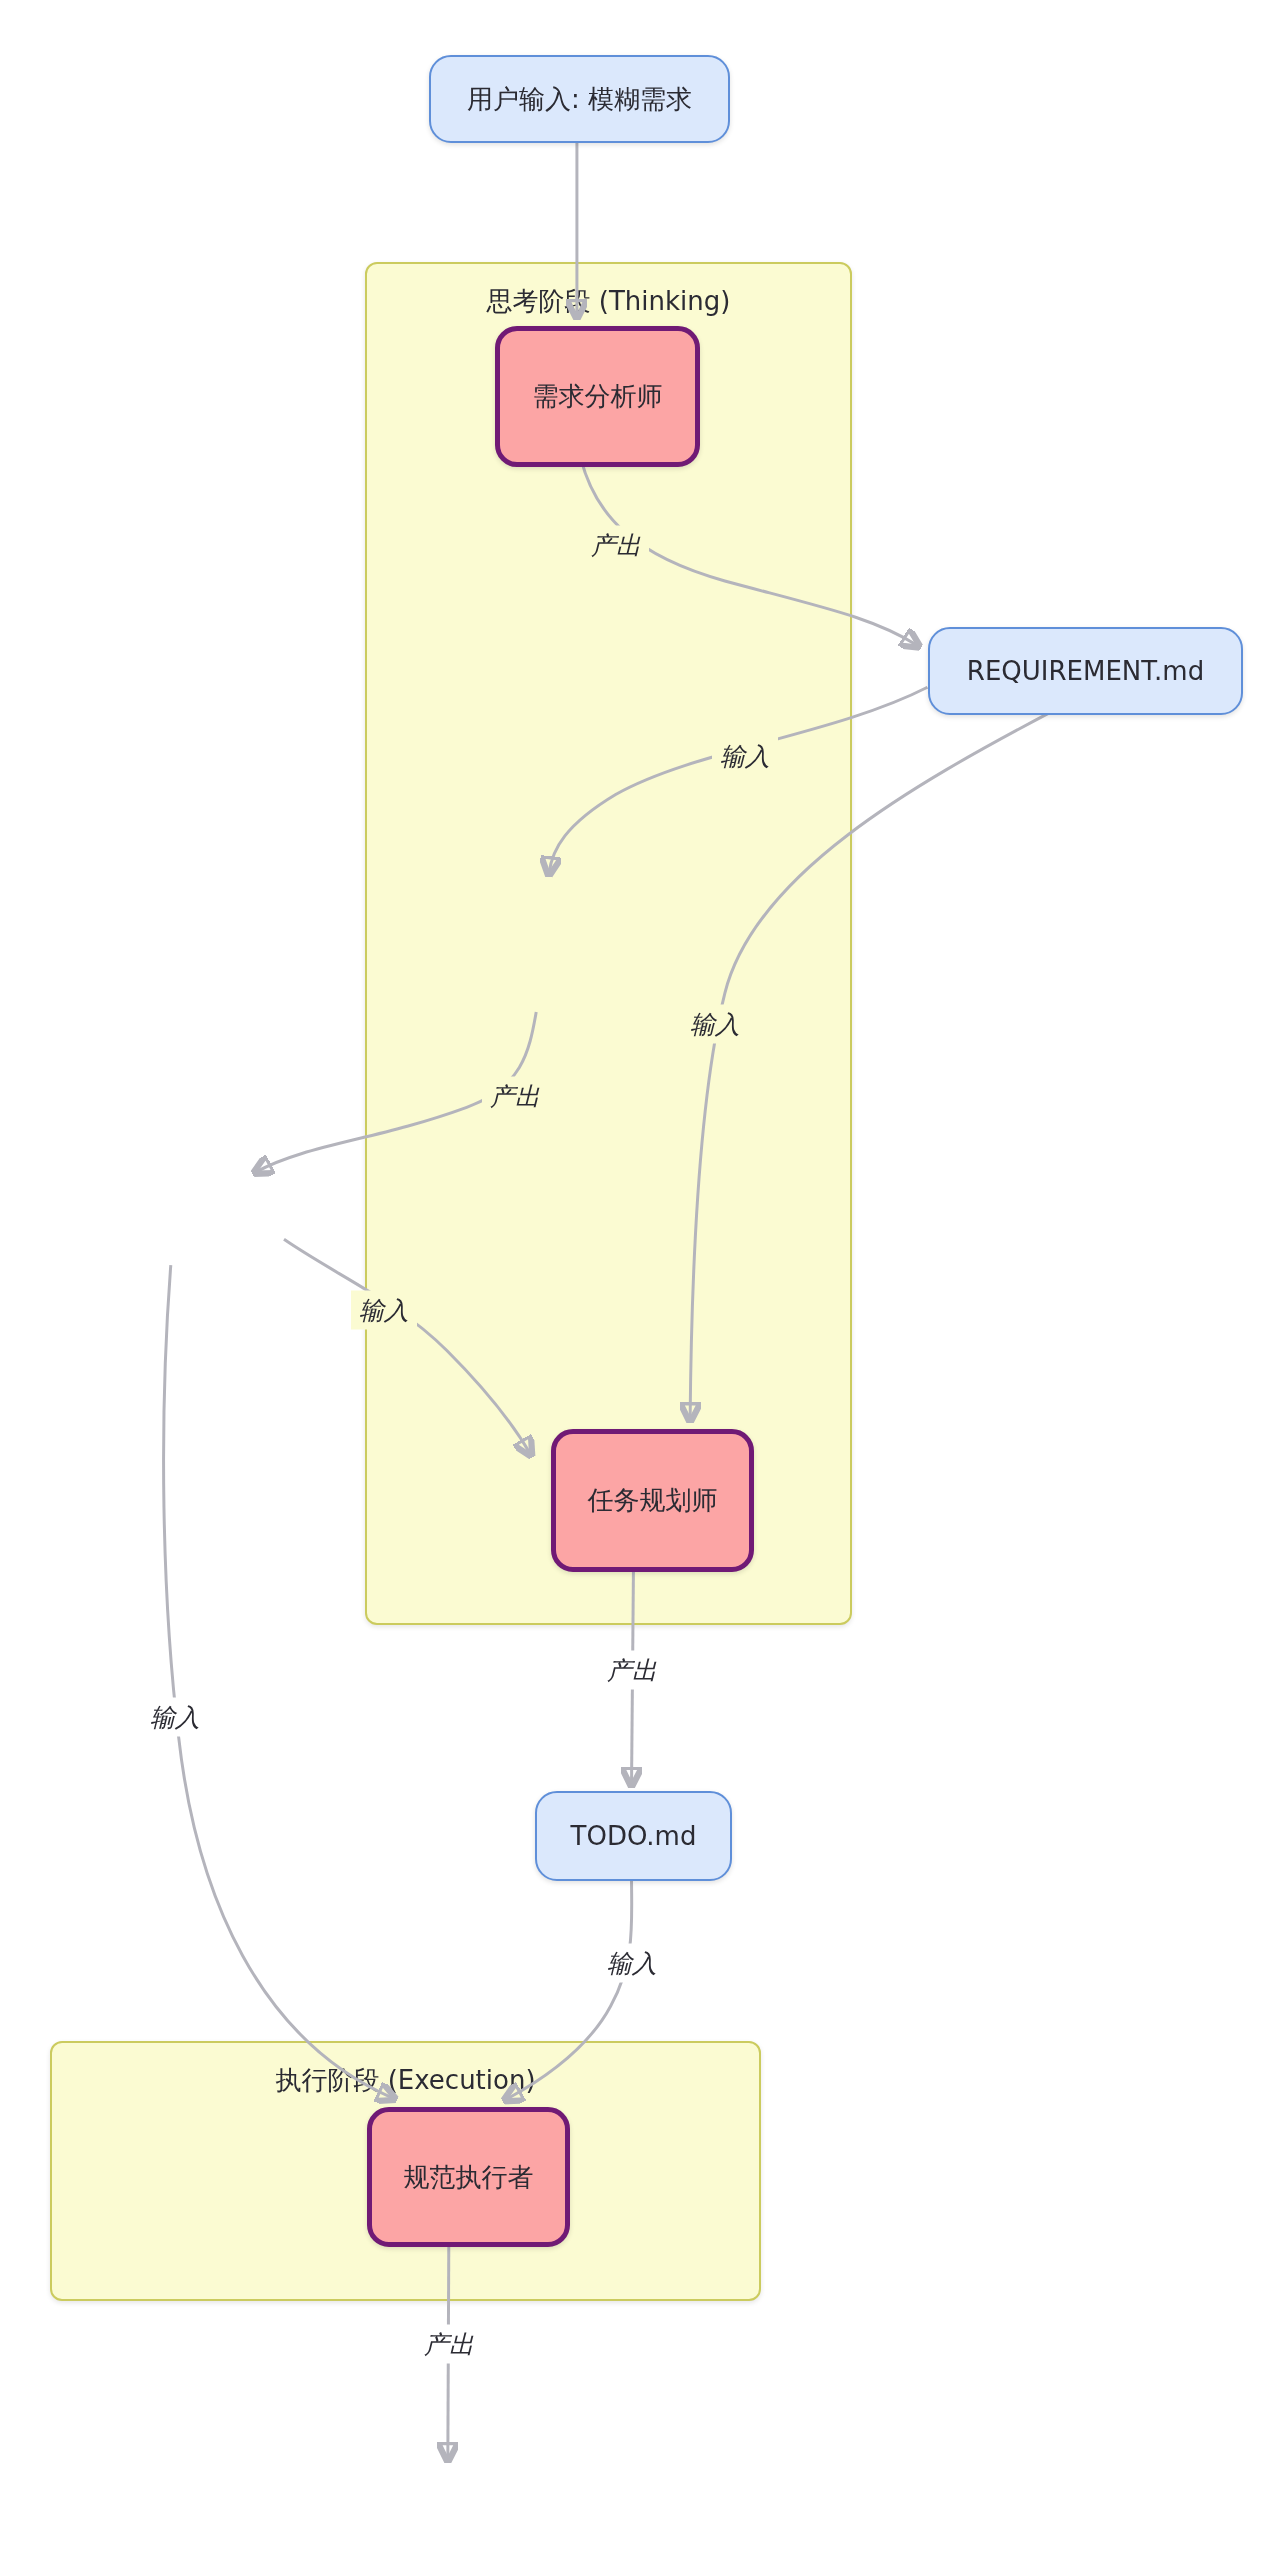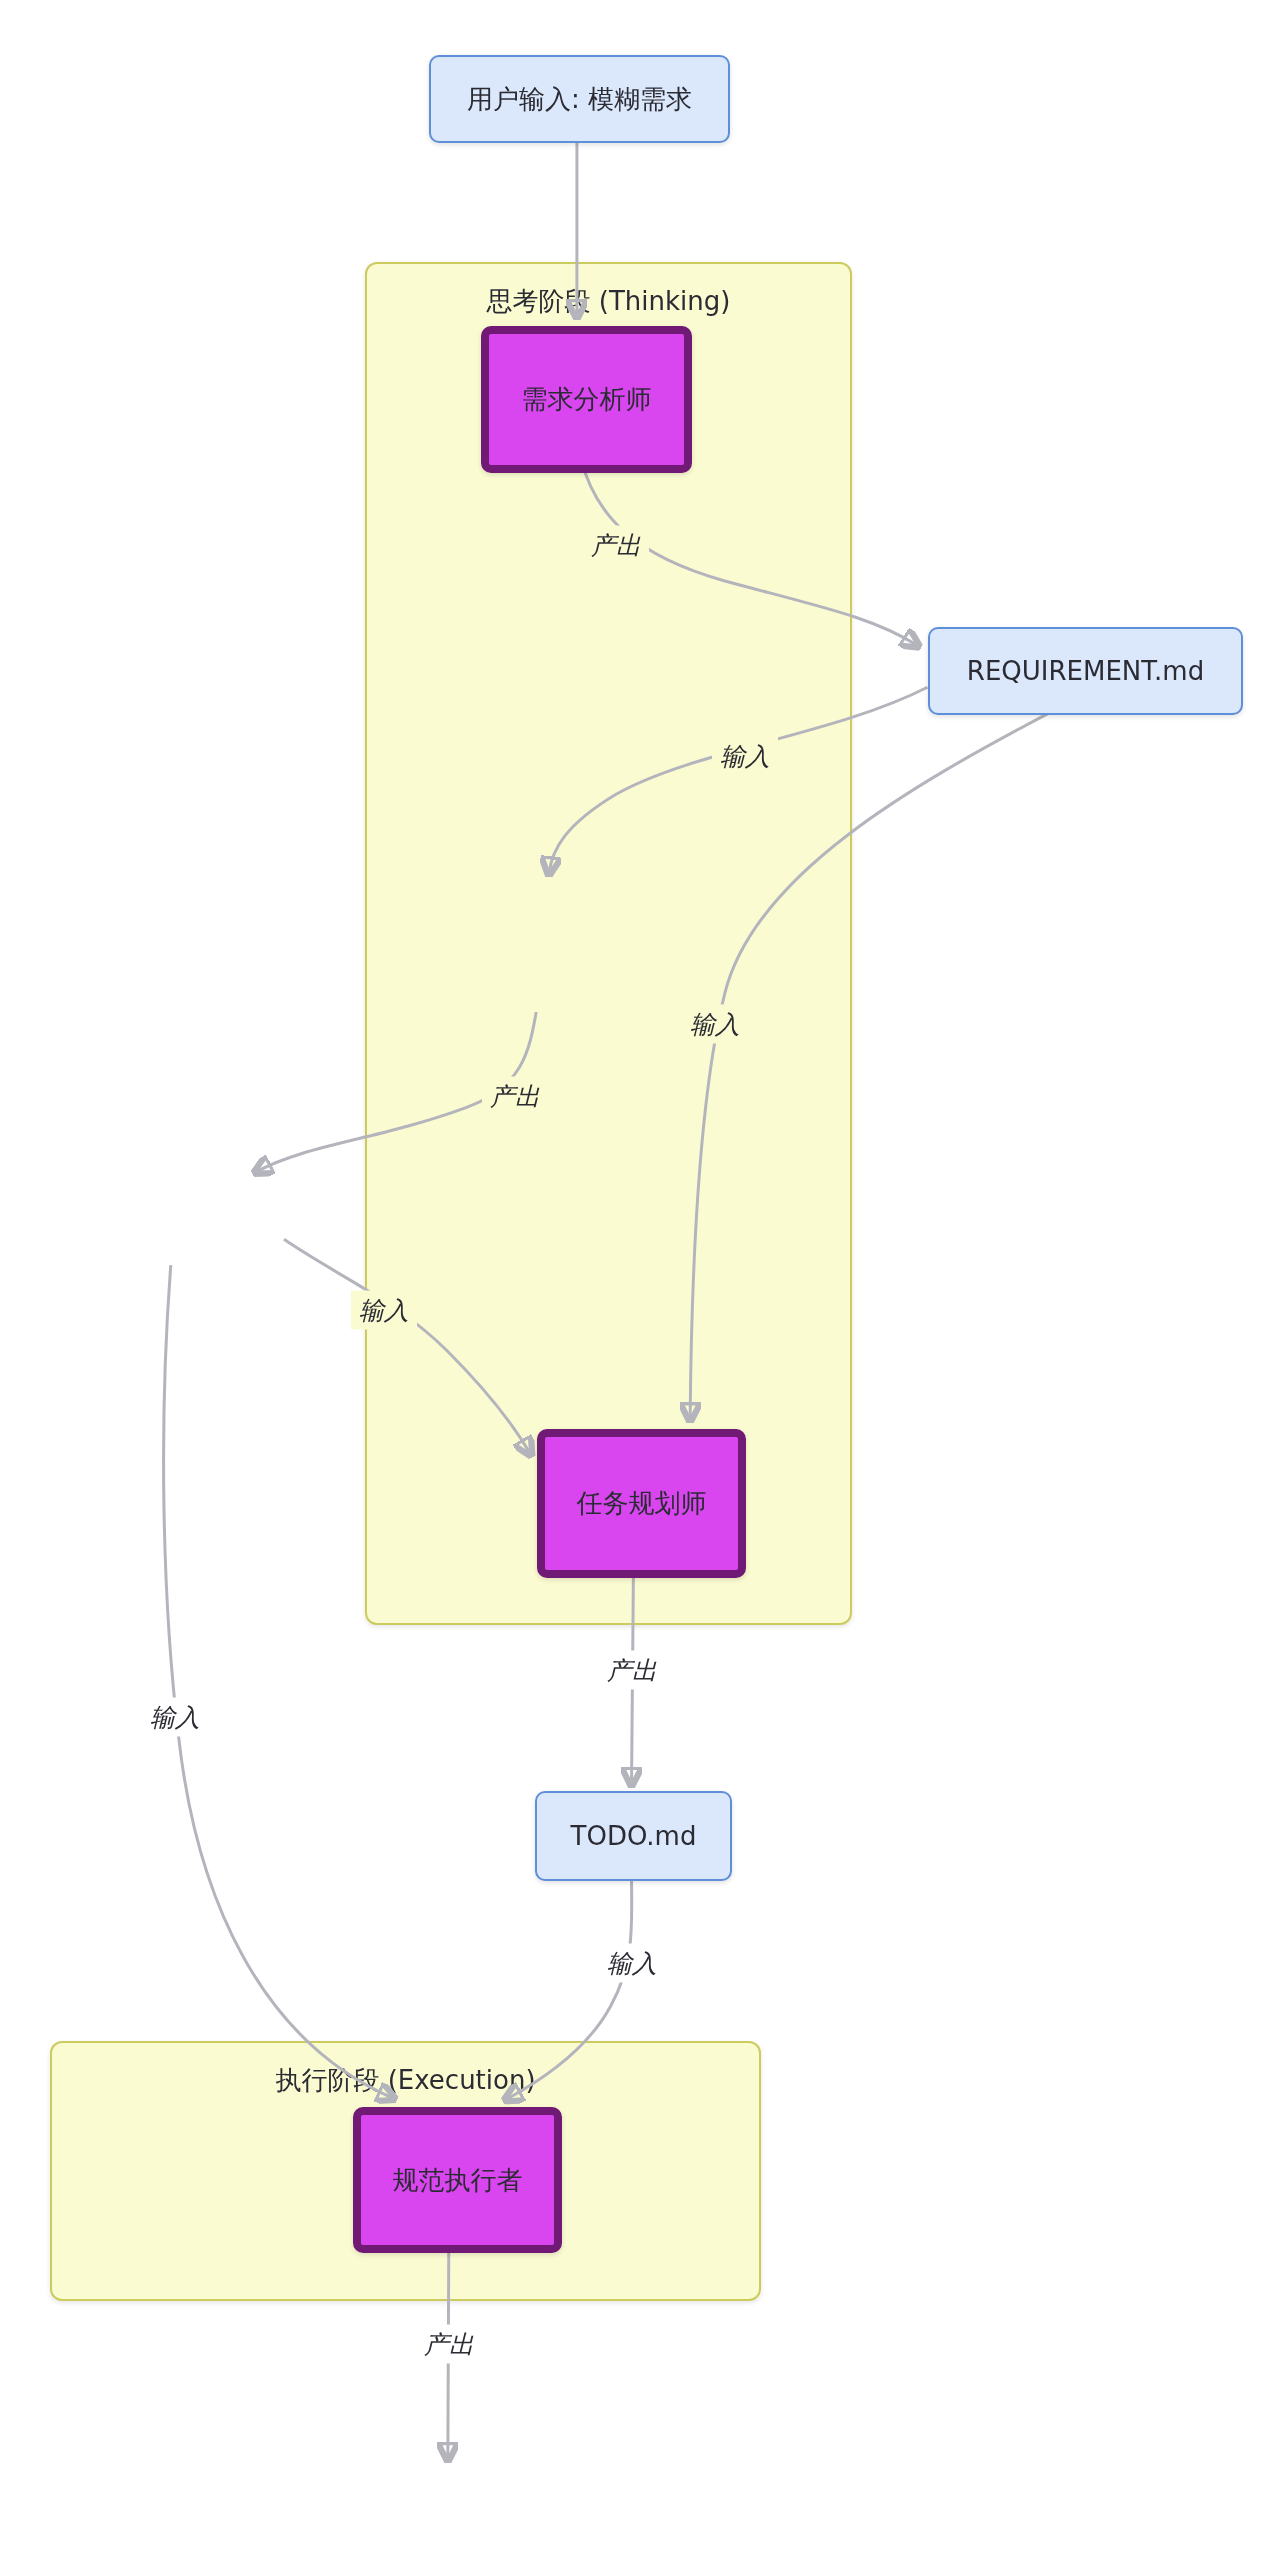--- a/index.html
+++ b/index.html
@@ -45,32 +45,33 @@
   }
   .edge-label.bg-yellow{background:#fbfbd2;}
   .edge-label.bg-white{background:#ffffff;}
   .node{
     position:absolute;
     display:flex;
     align-items:center;
     justify-content:center;
     text-align:left;
     font-size:26px;
-    border-radius:10px;
+    border-radius:22px;
     box-shadow:0 2px 5px rgba(0,0,0,0.12);
     z-index:4;
     white-space:nowrap;
   }
   .node.blue{
     background:#dbe8fc;
     border:2.5px solid #5f8fd9;
   }
   .node.purple{
-    background:#d946ef;
-    border:8px solid #701a75;
+    background:#fca5a5;
+    border:5px solid #701a75;
+    margin-left:14px;
   }
 </style>
 </head>
 <body>
 
 <div class="canvas">
 
   <div class="container" style="left:365px;top:262px;width:483px;height:1359px;">
     <div class="container-label">思考阶段 (Thinking)</div>
   </div>

